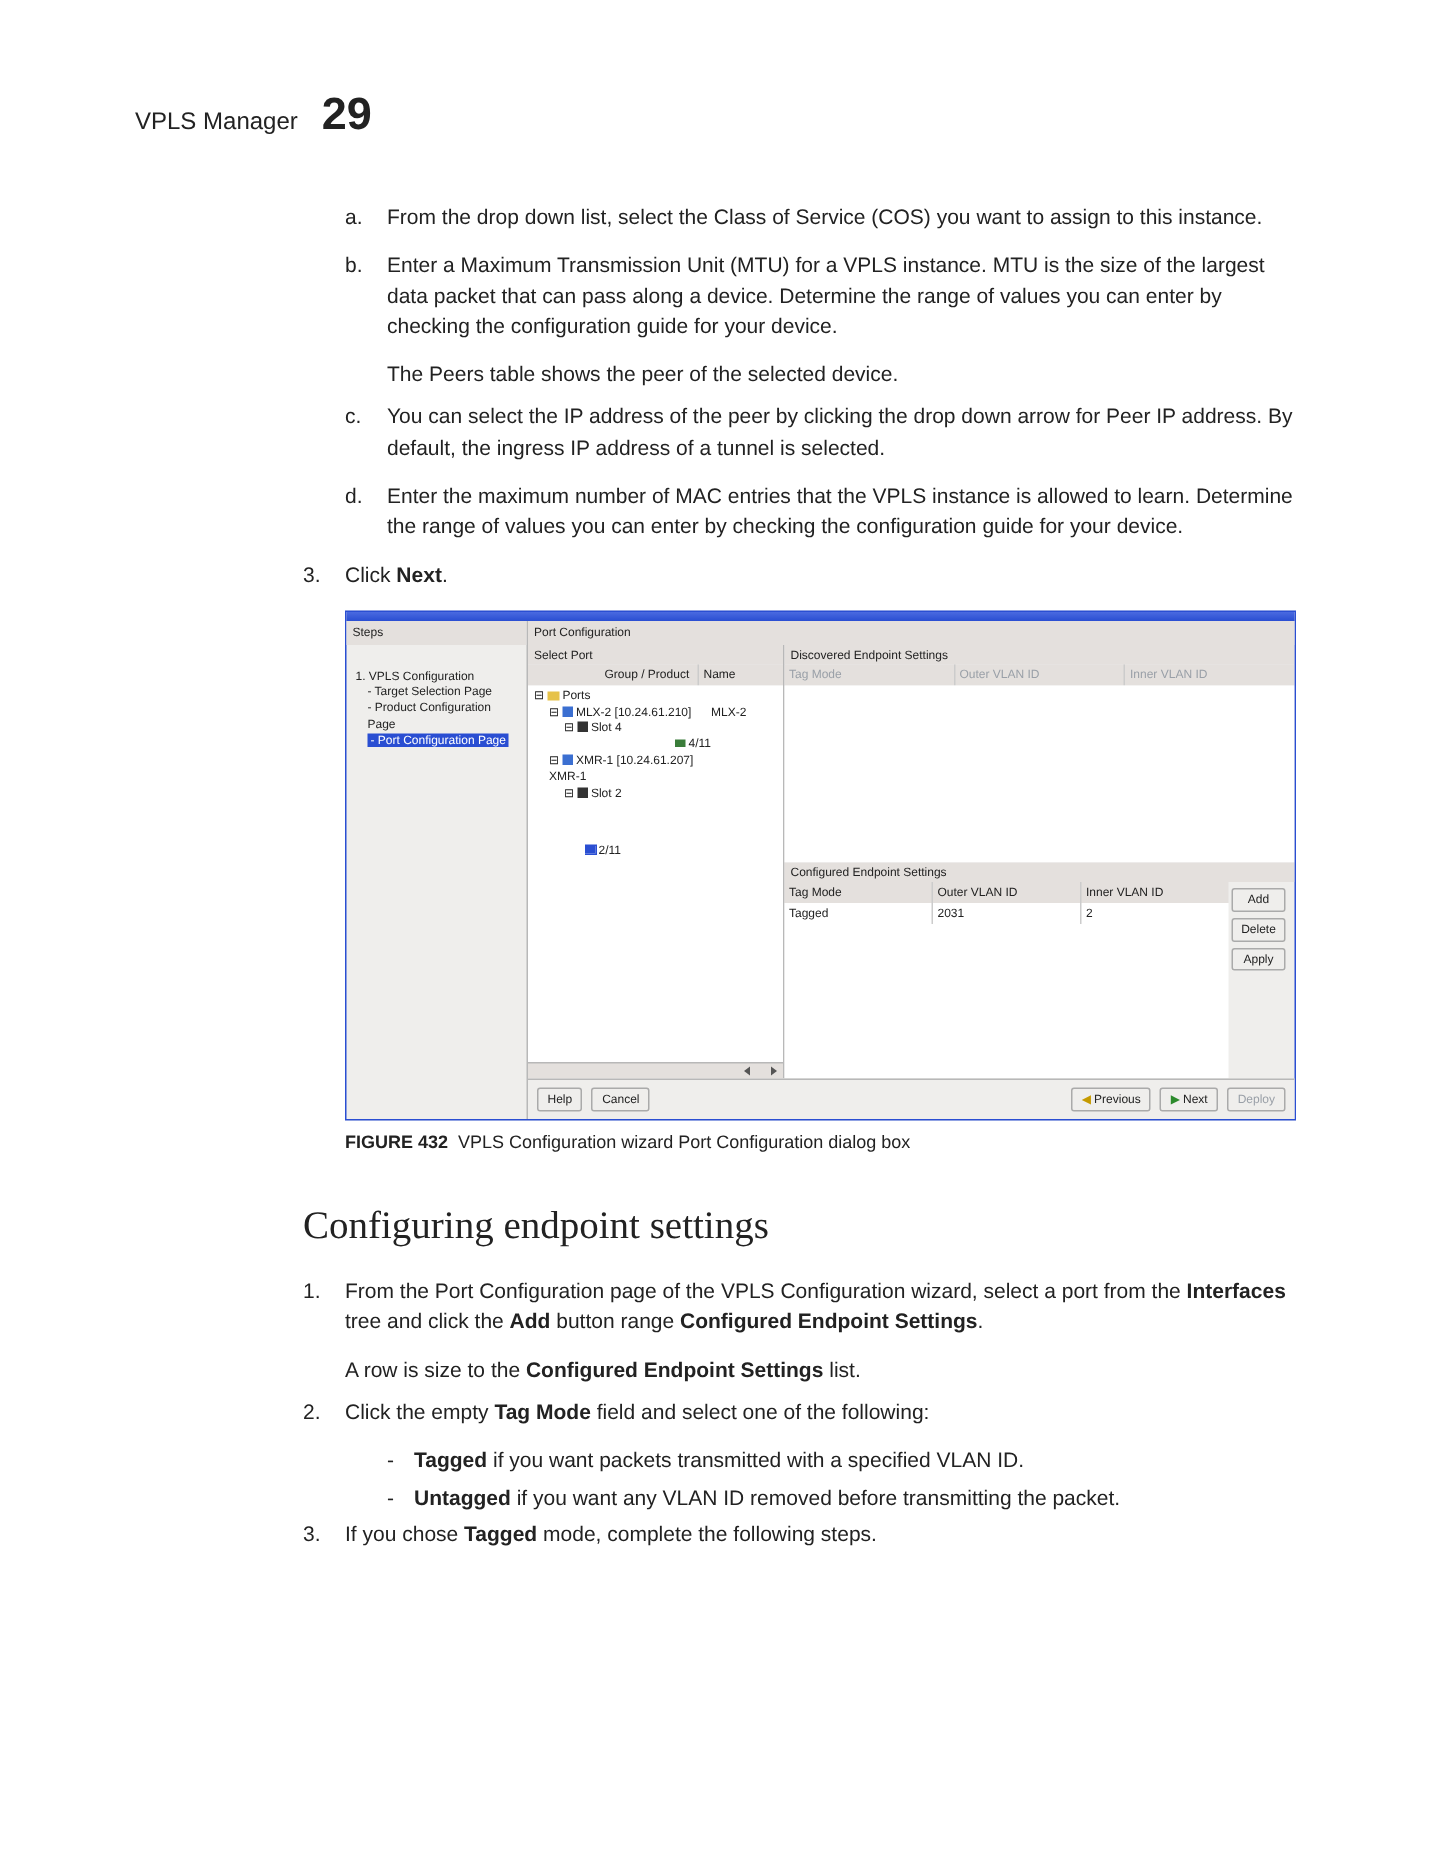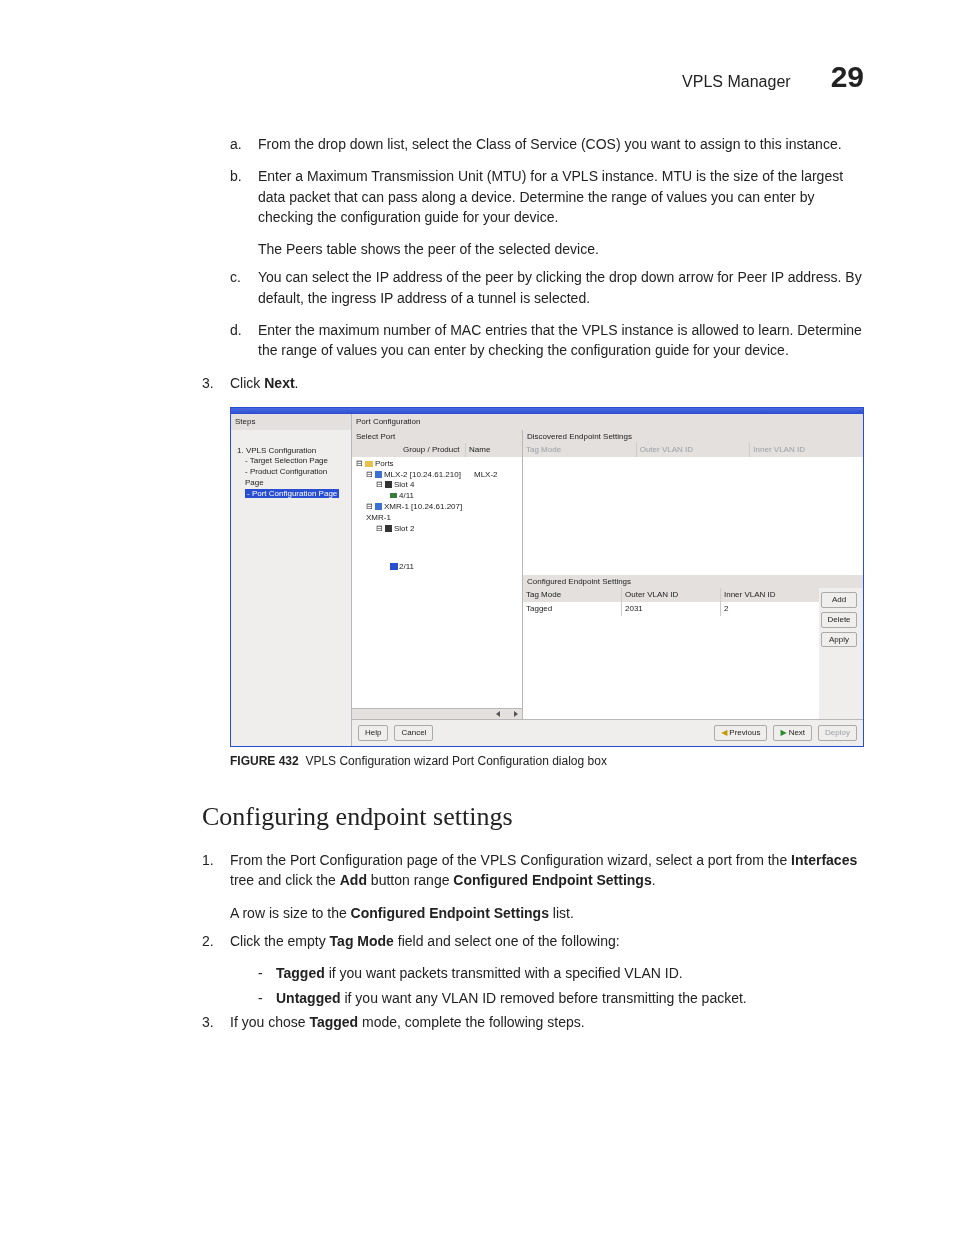--- a/index.html
+++ b/index.html
@@ -10,23 +10,22 @@
   }
   .page {
     width: 954px;
     height: 1235px;
     box-sizing: border-box;
     padding: 60px 90px 40px 90px;
     position: relative;
   }
   .header-row {
     display: flex;
-    justify-content: flex-end;
     align-items: baseline;
-    gap: 40px;
+    gap: 16px;
     margin-bottom: 40px;
   }
   .header-num { font-size: 30px; font-weight: 600; }
   .content {
     margin-left: 140px;
     font-size: 14px;
     line-height: 1.45;
   }
   .ol-item { display: flex; margin-bottom: 12px; }
   .ol-marker { width: 28px; flex: 0 0 28px; }
@@ -176,21 +175,21 @@
                       <div class="nmv"></div>
                     </div>
                   <div class="tree-row" style="padding-left:10px;">
                       <div class="lab">⊟ <span class="srv-icn"></span><span>MLX-2 [10.24.61.210]</span></div>
                       <div class="nmv">MLX-2</div>
                     </div>
                   <div class="tree-row" style="padding-left:20px;">
                       <div class="lab">⊟ <span class="slot-icn"></span><span>Slot 4</span></div>
                       <div class="nmv"></div>
                     </div>
-                  <div class="tree-row" style="padding-left:34px;">
+                  <div class="tree-row" style="padding-left:34px;text-align:right;">
                       <div class="lab"><span class="port-icn"></span><span>4/11</span></div>
                       <div class="nmv"></div>
                     </div>
                   <div class="tree-row" style="padding-left:10px;flex-direction:column;">
                       <div class="lab">⊟ <span class="srv-icn"></span><span>XMR-1 [10.24.61.207]</span></div>
                       <div class="nmv">XMR-1</div>
                     </div>
                   <div class="tree-row" style="padding-left:20px;">
                       <div class="lab">⊟ <span class="slot-icn"></span><span>Slot 2</span></div>
                       <div class="nmv"></div>

